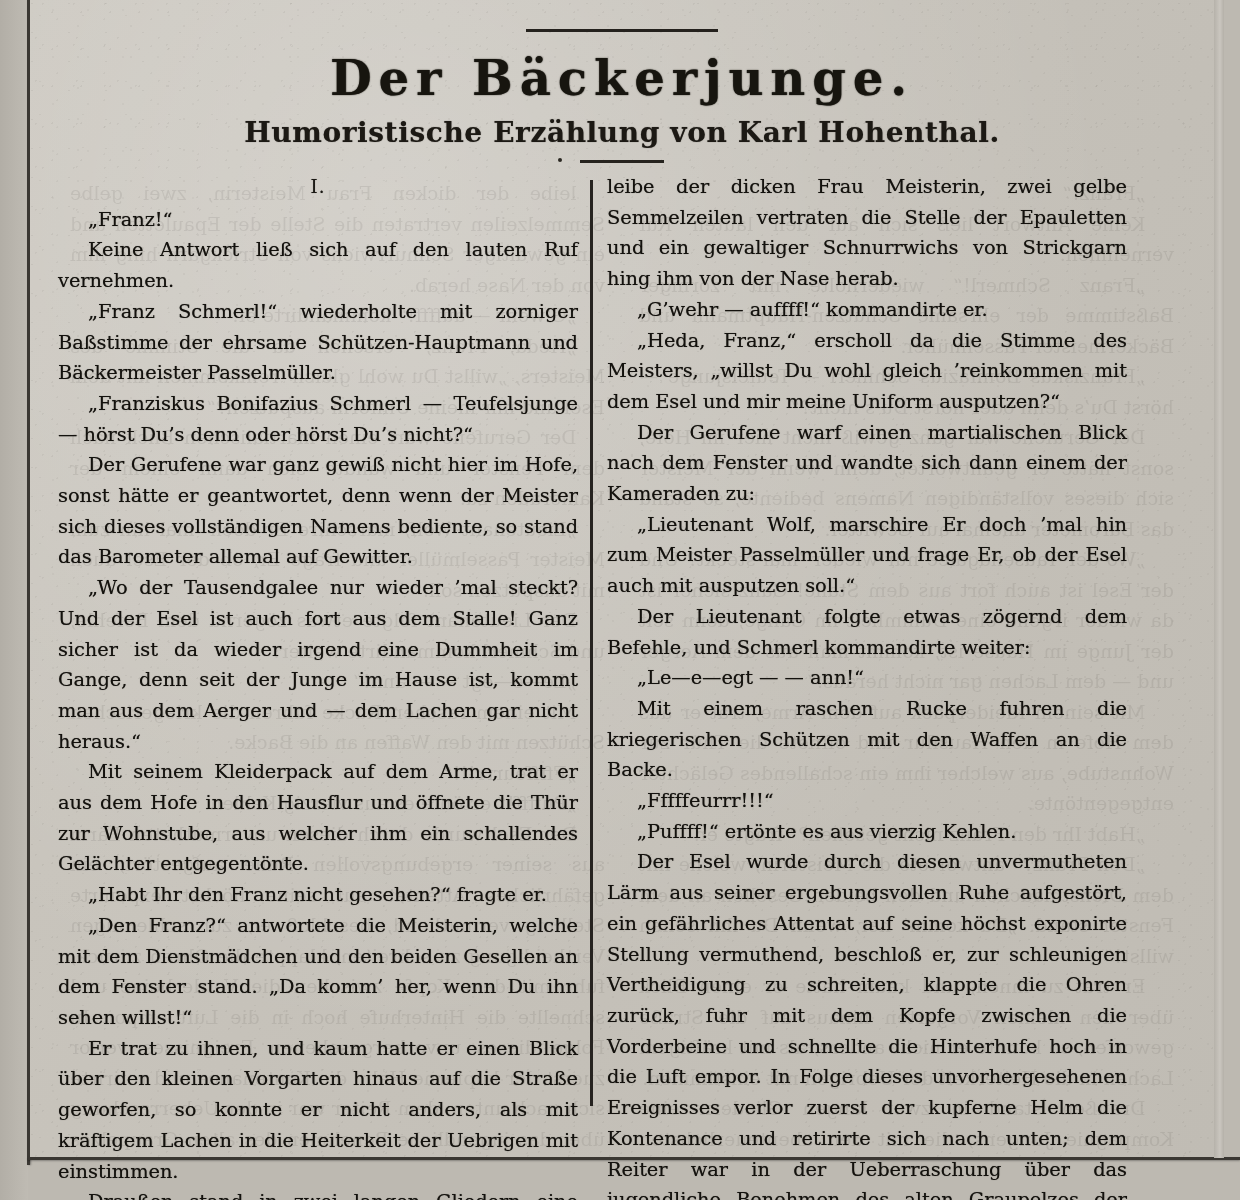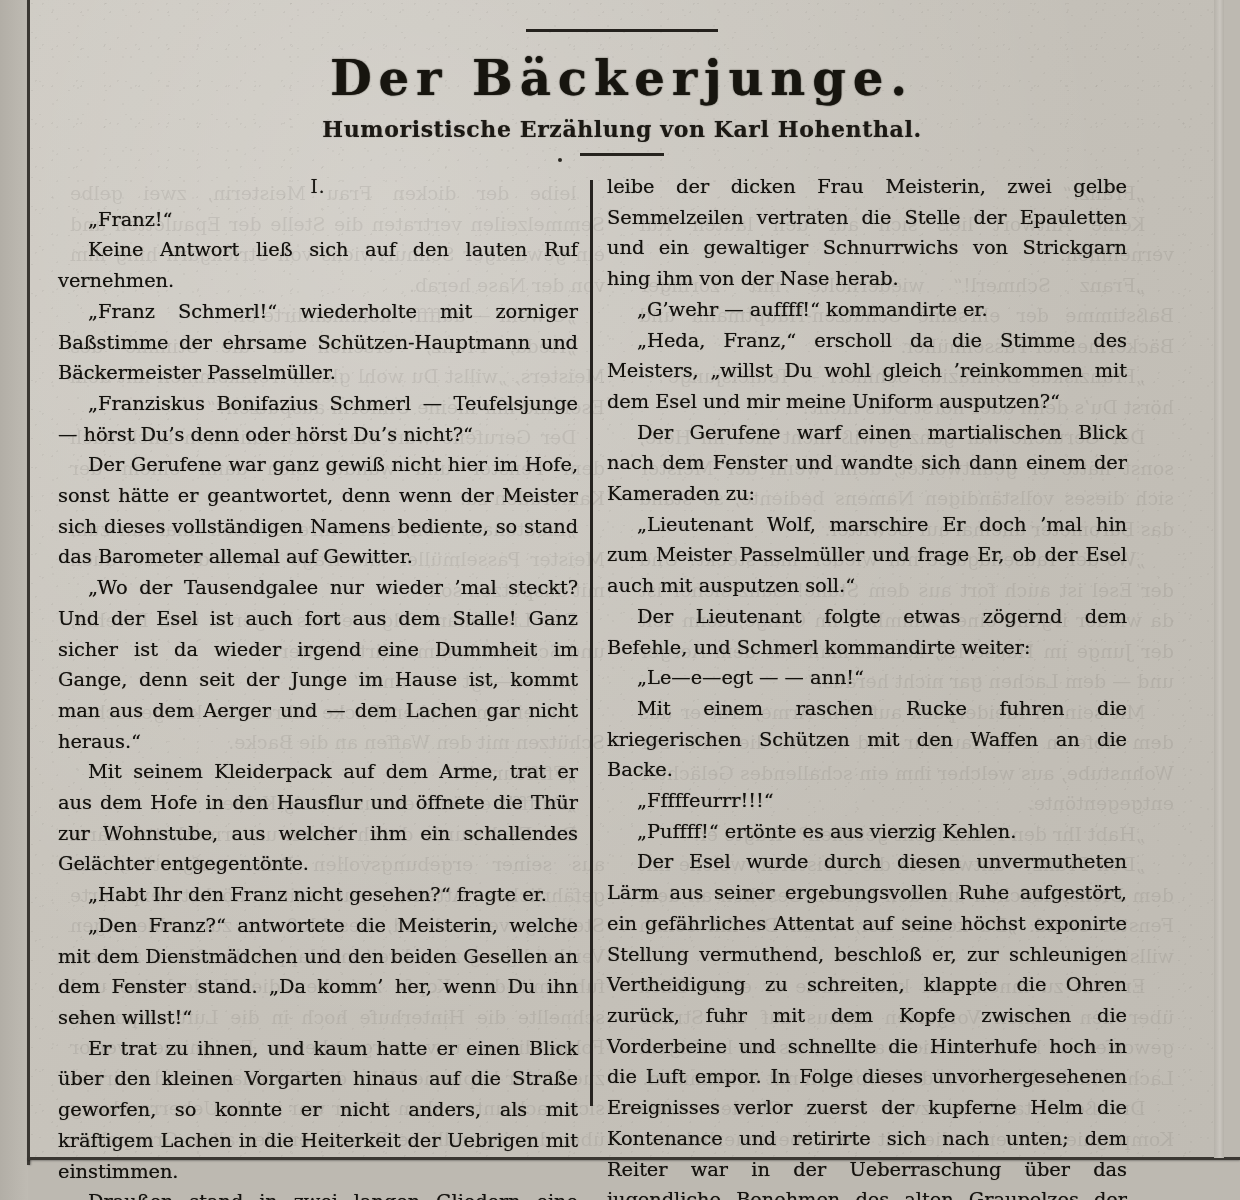--- a/index.html
+++ b/index.html
@@ -124,21 +124,21 @@
     font-size: 48px;
     letter-spacing: 7px;
     color: #17150f;
     text-shadow: 0 0 1.4px rgba(23,21,15,.75), .5px .4px .7px rgba(40,36,30,.5);
     white-space: nowrap;
   }
   #subtitle {
     margin: 10px 0 0 0;
     font-family: "DejaVu Serif", serif;
     font-weight: 600;
-    font-size: 22px;
+    font-size: 28px;
     letter-spacing: .6px;
     color: #1c1914;
     text-shadow: 0 0 1px rgba(28,25,20,.6);
   }
   #subtitle .nm { font-weight: 700; }
   #rule-sub {
     width: 84px;
     height: 3px;
     background: #26231e;
     margin: 11px auto 0 auto;

